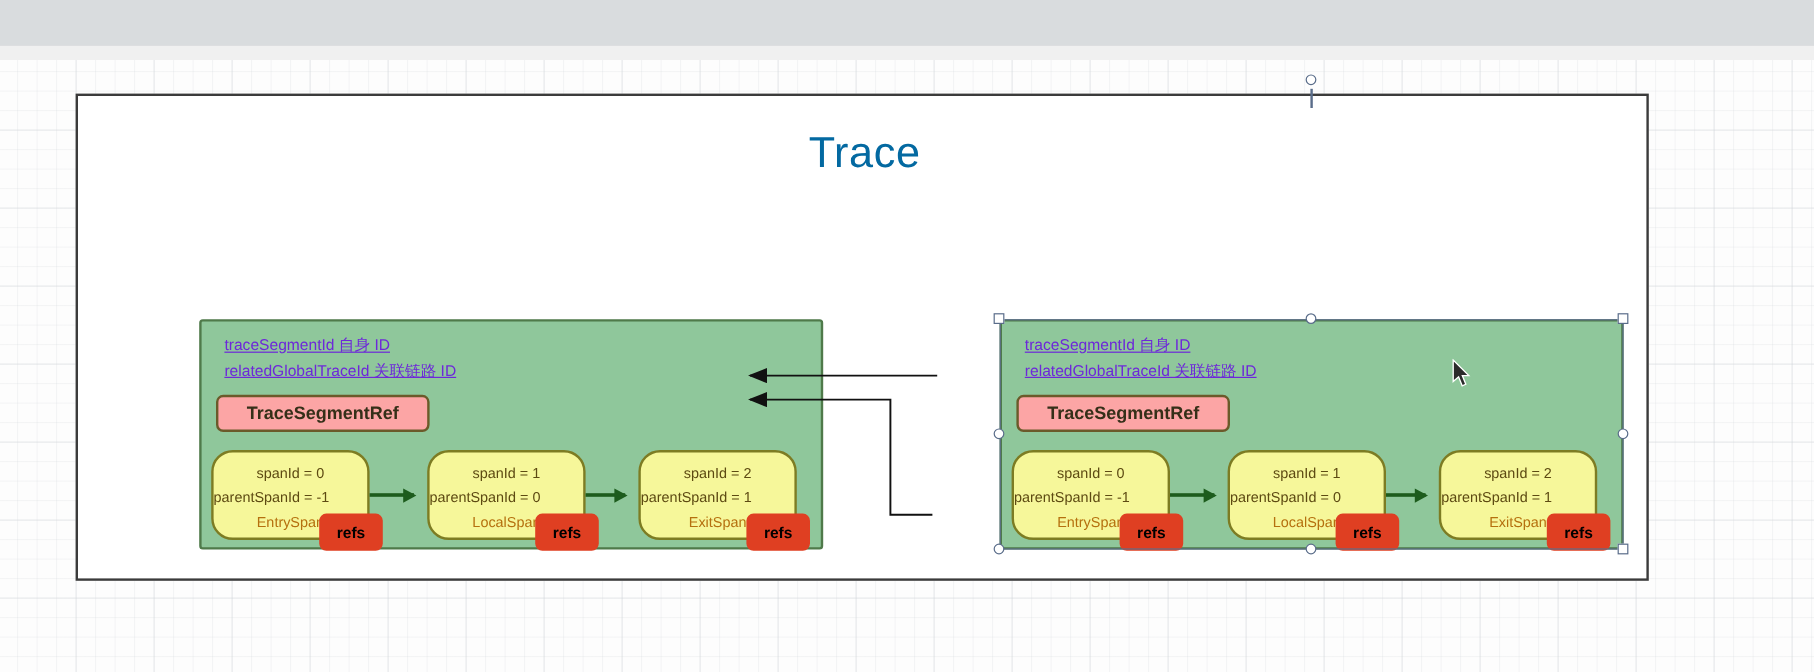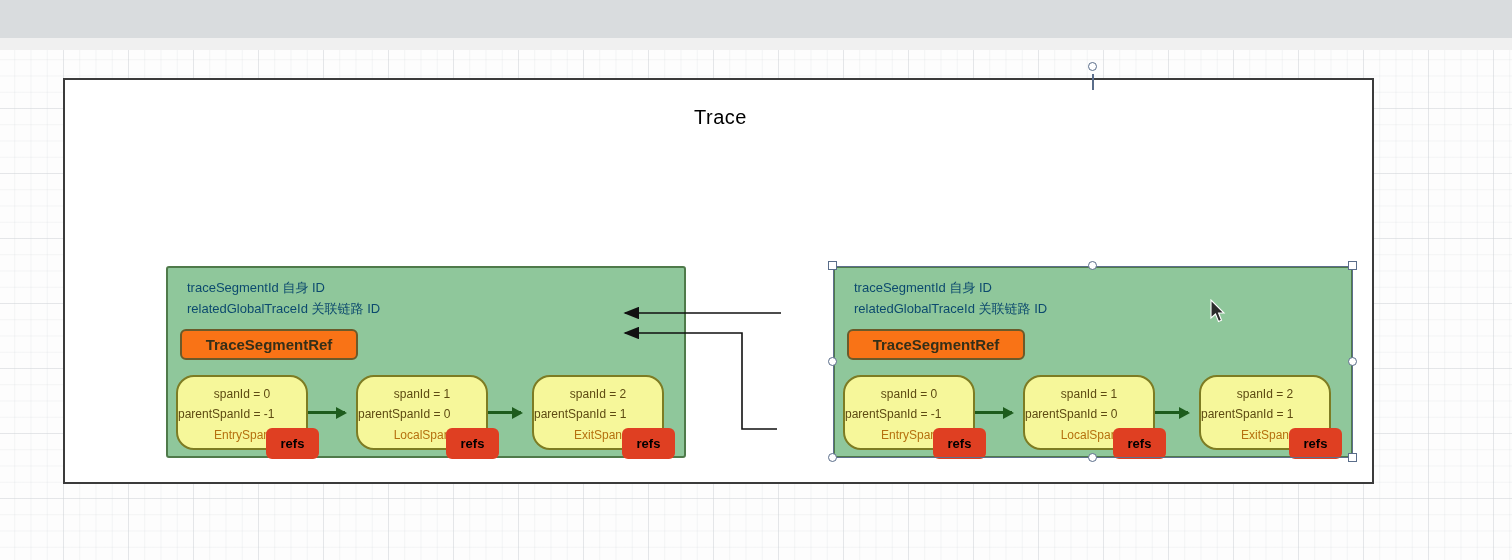--- a/index.html
+++ b/index.html
@@ -49,52 +49,53 @@
     position: absolute; left: 63px; top: 28px;
     width: 1311px; height: 406px;
     background: #ffffff;
     border: 2px solid #3b3b3b;
     box-sizing: border-box;
   }
   #frame-title {
     position: absolute; left: 0; top: 26px;
     width: 1311px;
     text-align: center;
-    font-size: 20px;
-    color: #000000;
+    font-size: 36px;
+    color: #0369a1;
     letter-spacing: 0.5px;
   }
 
   
   .segment {
     position: absolute;
     background: #8fc79b;
     border: 2px solid #4f7a4a;
     border-radius: 3px;
     box-sizing: border-box;
   }
   #segment-left  { left: 101px; top: 186px; width: 520px; height: 192px; }
   #segment-right { left: 768px; top: 186px; width: 520px; height: 192px; }
 
   .seg-meta {
     position: absolute;
     left: 19px;
     font-size: 13px;
-    color: #0c4a6e;
+    color: #6d28d9;
     white-space: nowrap;
+    text-decoration: underline;
   }
   .seg-meta.line1 { top: 11px; }
   .seg-meta.line2 { top: 32px; }
 
   
   .tsr {
     position: absolute;
     left: 12px; top: 61px;
     width: 178px; height: 31px;
-    background: #f97316;
+    background: #fca5a5;
     border: 2px solid #6b5a2a;
     border-radius: 6px;
     box-sizing: border-box;
     display: flex; align-items: center; justify-content: center;
     font-size: 15px; font-weight: bold;
     color: #352f18;
   }
 
   
   .span-card {

